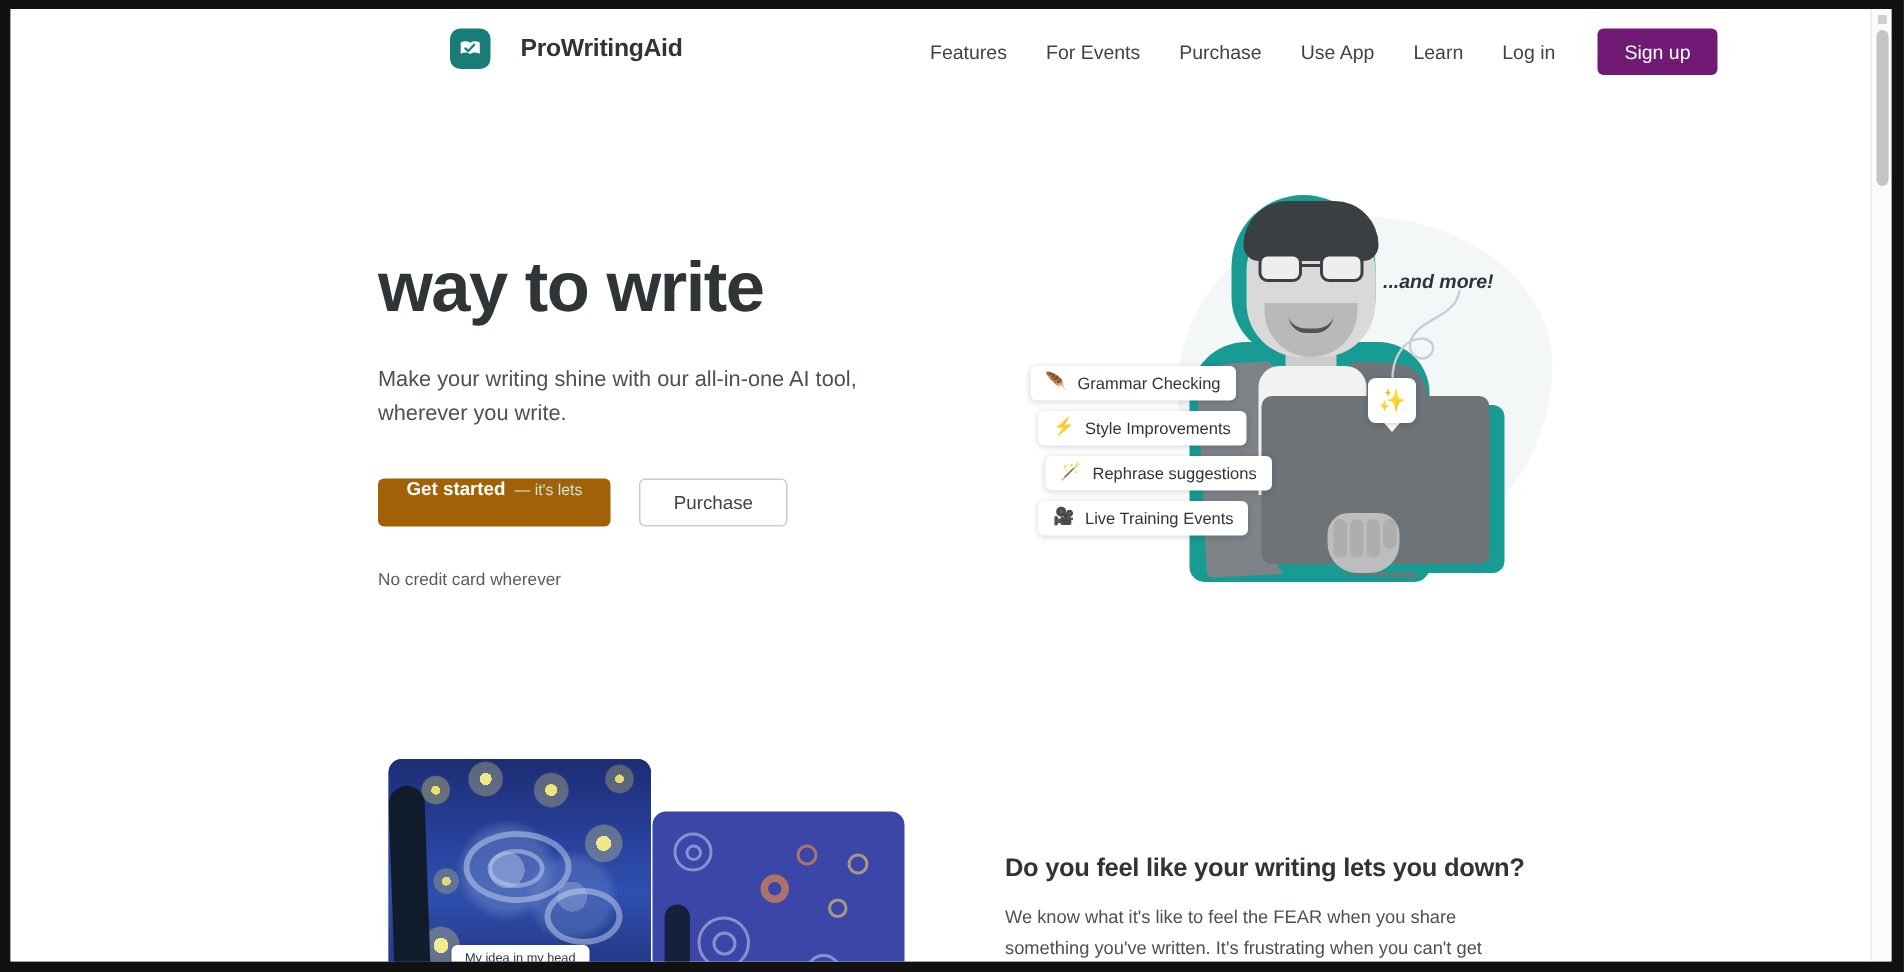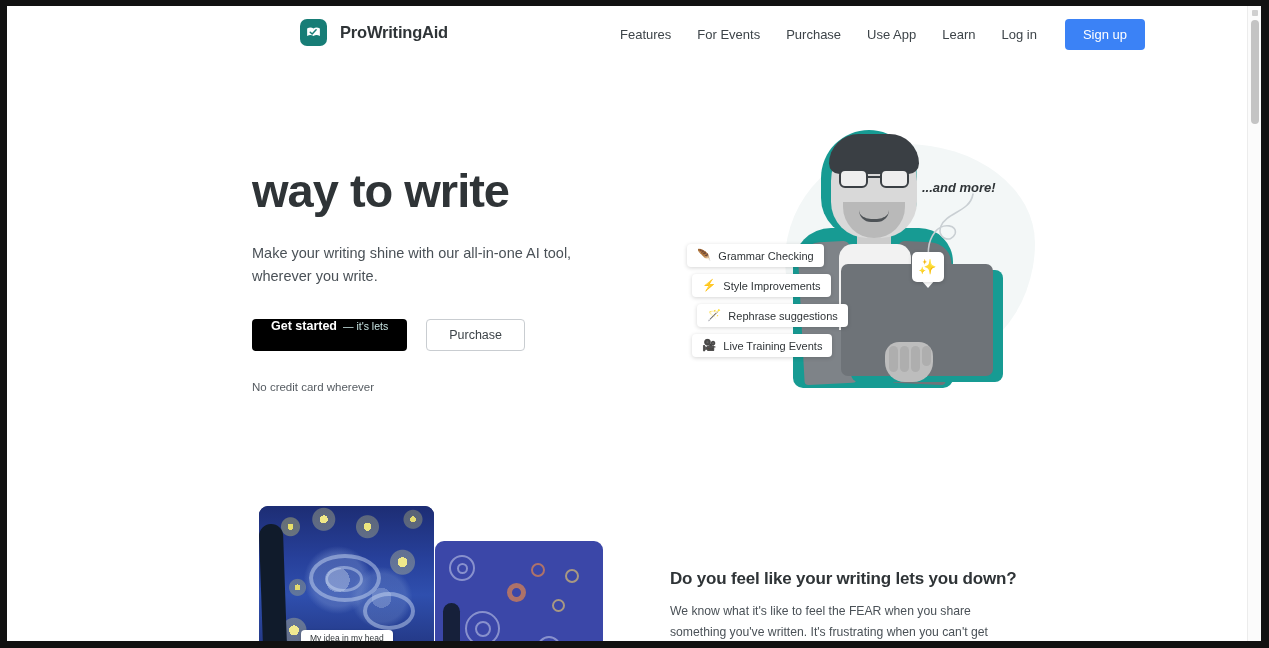--- a/index.html
+++ b/index.html
@@ -58,21 +58,21 @@
   #header {
     position: absolute;
     left: 0; top: 0;
     width: 1240px; height: 56px;
     display: flex;
     align-items: center;
   }
   #brand {
     position: absolute;
     left: 245px; top: 13px;
-    display: flex; align-items: center; gap: 13px; padding-left: 48px;
+    display: flex; align-items: center; gap: 20px; padding-left: 48px;
   }
   .logo-mark {
     width: 27px; height: 27px;
     border-radius: 7px;
     background: #177d76;
     display: flex; align-items: center; justify-content: center;
     flex: none;
   }
   .brand-name {
     font-size: 16.5px;
@@ -88,21 +88,21 @@
   }
   .nav-link {
     font-size: 13px;
     color: #3d4449;
     padding: 7px 13px;
     white-space: nowrap;
     cursor: pointer;
   }
   #signup-button {
     margin-left: 15px;
-    background: #3b82f6;
+    background: #701a75;
     color: #ffffff;
     font-size: 13px;
     padding: 8px 18px;
     border-radius: 4px;
     border: none;
     cursor: pointer;
     font-family: "Liberation Sans", sans-serif;
     white-space: nowrap;
   }
 
@@ -124,21 +124,21 @@
     font-size: 14.5px;
     line-height: 1.62;
     color: #4a5157;
     width: 325px;
   }
   #hero-cta-row {
     margin-top: 30px;
     display: flex; align-items: center; gap: 19px;
   }
   #get-started-button {
-    background: #000000;
+    background: #a16207;
     border: none;
     border-radius: 4px;
     padding: 0 19px;
     height: 32px;
     display: flex; align-items: baseline; gap: 6px;
     cursor: pointer;
     font-family: "Liberation Sans", sans-serif;
   }
   #get-started-label { color:#fff; font-size: 12.5px; font-weight: bold; }
   #get-started-note  { color:#c8e4e2; font-size: 10.5px; }

